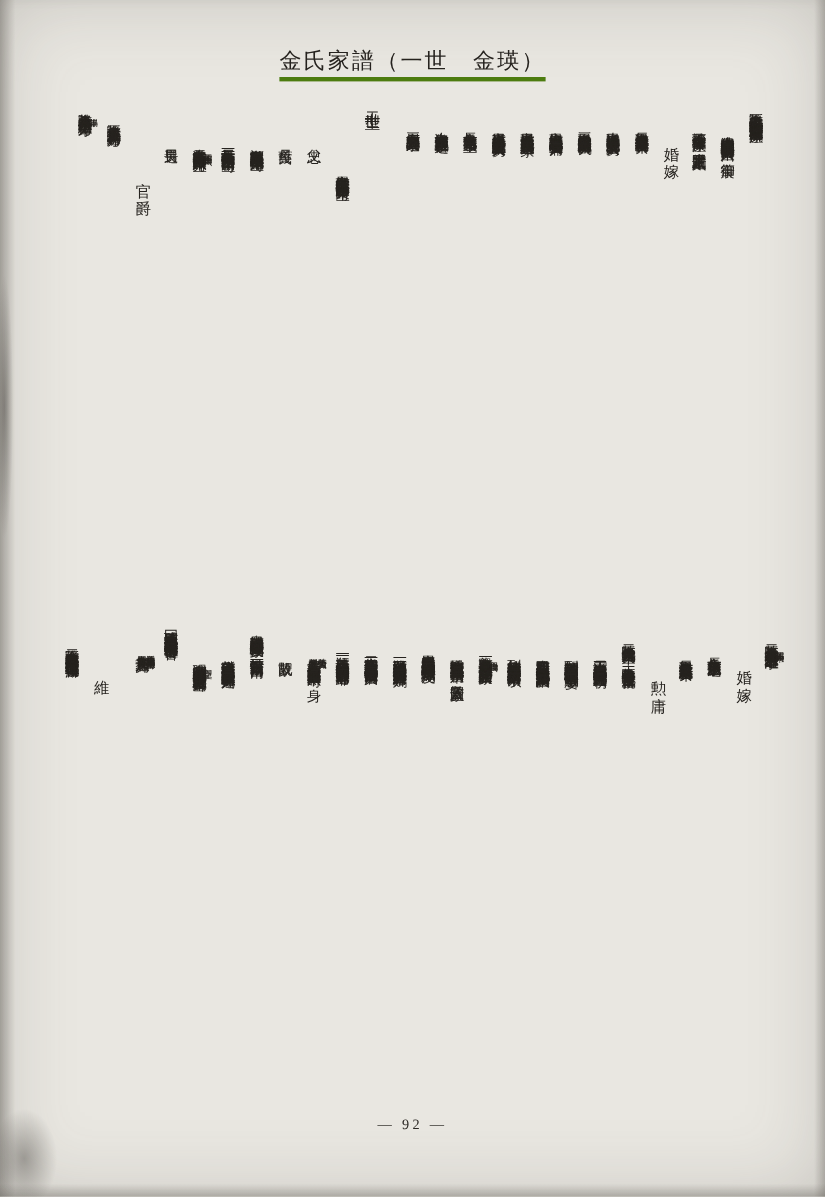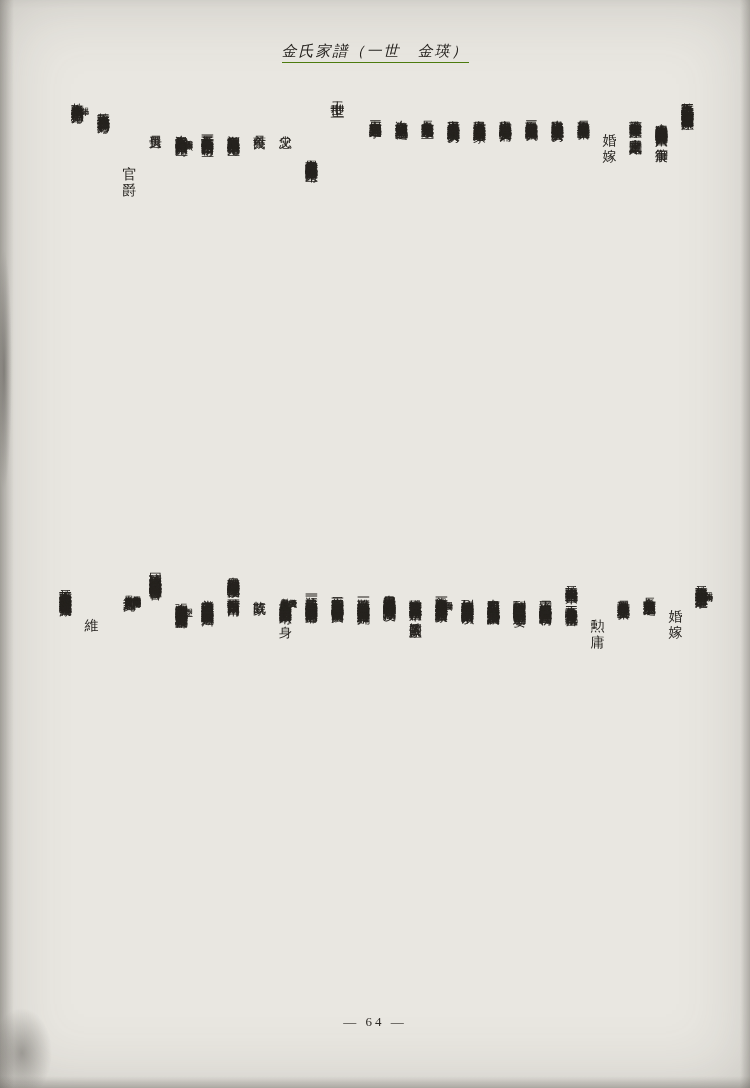--- a/index.html
+++ b/index.html
@@ -21,22 +21,22 @@
                  background:linear-gradient(to left, rgba(84,80,74,.28), rgba(84,80,74,0)); }
   .edge-bottom { left:0; bottom:0; width:100%; height:12px;
                  background:linear-gradient(to top, rgba(84,80,74,.30), rgba(84,80,74,0)); }
   .smudge-mid-left { left:-4px; top:250px; width:16px; height:240px; border-radius:50%;
                  background:radial-gradient(closest-side, rgba(60,57,52,.42), rgba(60,57,52,0)); }
   .smudge-bottom-left { left:-8px; bottom:-10px; width:60px; height:90px; border-radius:50%;
                  background:radial-gradient(closest-side, rgba(60,57,52,.40), rgba(60,57,52,0)); }
 
   .title-wrap { position:absolute; top:42px; left:0; width:100%; text-align:center; z-index:2; }
   .title-wrap span {
-    font-size:15px; letter-spacing:2px;
-    border-bottom:1px solid #4d7c0f; padding-bottom:3px;font-style:italic;
+    font-size:20px; letter-spacing:2px;
+    border-bottom:4px solid #4d7c0f; padding-bottom:3px;
   }
 
   .reg {
     position:absolute; z-index:2;
     writing-mode:vertical-rl; text-orientation:upright;
     font-size:13px; letter-spacing:.45px; line-height:26px;
     white-space:normal;
   }
   .reg-top    { top:90px;  right:50px; height:424px; }
   .reg-bottom { top:563px; right:36px; height:446px; }
@@ -106,20 +106,20 @@
     <div class="col" style="padding-top: 28.245px;"><span>故既蒙</span></div>
     <div class="col" style="padding-top: 4.035px;"><span>皇恩浩蕩賜棺材圍紬併擡夫扛繩等物復蒙　特旨賞白銀三百兩內留一百兩</span></div>
     <div class="col" style="padding-top: 26.9px;"><span>為營葬修墳之資以二百兩附賜母親以資養贍以六月初三日襯葬于通州</span></div>
     <div class="col" style="padding-top: 29.59px;"><span>張家灣利禪菴塋地朝京都通事鄭國觀宜壽次親雲上</span><span class="note"><span>即型之</span><span>岳父也</span></span><span>墓後其墓碑</span></div>
     <div class="col" style="padding-top: 0px;"><span>曰琉球國入監官生具志堅里之子諱型金公墓此時國子監及禮部皆發官</span></div>
     <div class="col" style="padding-top: 24.21px;"><span>員送葬焉</span><span class="note"><span>敎習潘先生諱相字經峯湖南澧州安鄕縣</span><span>人因型棄世作詩文祭之其詩文見于左</span></span></div>
     <div class="col head gap" style="padding-top: 44.385px;"><span>維</span></div>
     <div class="col" style="padding-top: 17.485px;"><span>乾隆二十有五年歲在庚辰季夏月朔二日甲戌通家友生琉球官學敎習湖</span></div>
   </div>
 
-<div class="pageno">— 64 —</div>
+<div class="pageno">— 92 —</div>
 
 <div class="edge edge-left"></div>
 <div class="edge edge-right"></div>
 <div class="edge edge-bottom"></div>
 <div class="edge smudge-mid-left"></div>
 <div class="edge smudge-bottom-left"></div>
 <div class="vignette"></div>
 
 </body></html>

